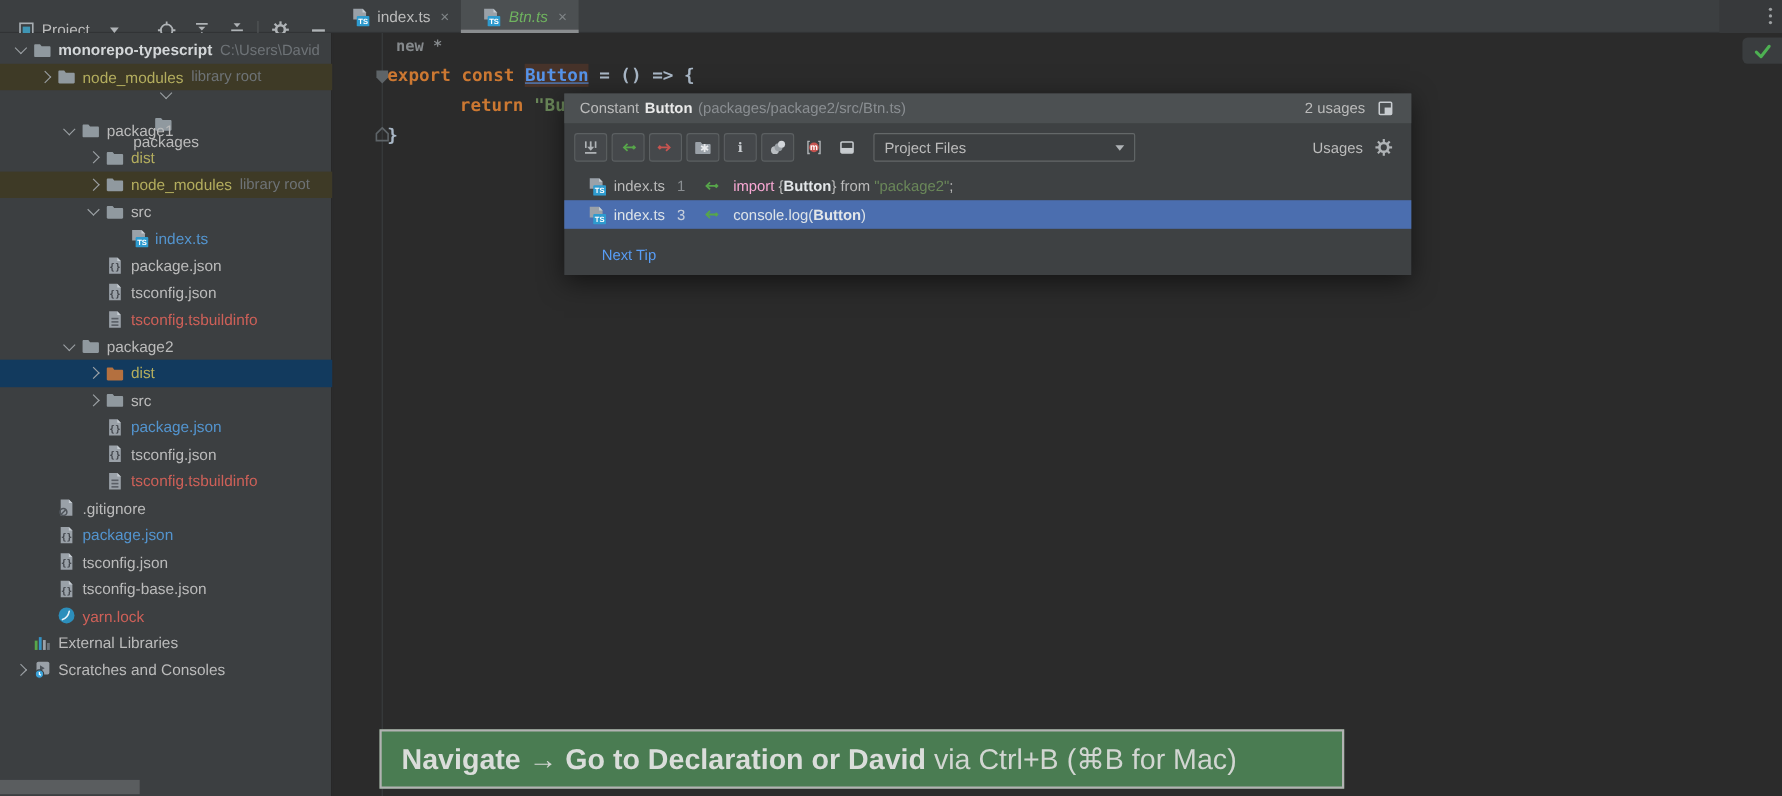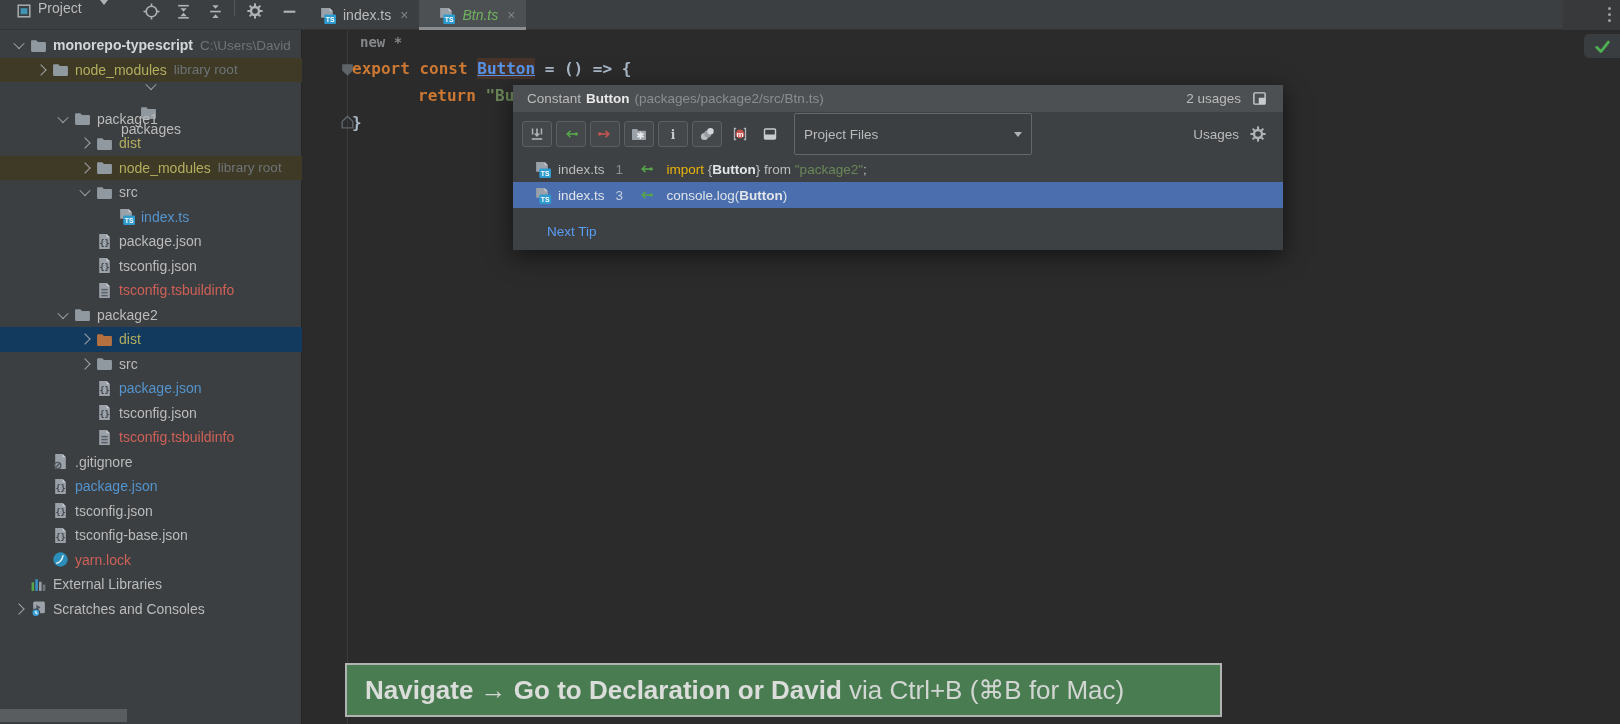--- a/index.html
+++ b/index.html
@@ -1,20 +1,20 @@
 <!DOCTYPE html>
 <html><head>
 <meta charset="utf-8">
 <style>
   html,body{margin:0;padding:0;background:#1e1e1e;}
   #app{position:relative;width:1620px;height:724px;background:#2B2B2B;overflow:hidden;
        font-family:"Liberation Sans",sans-serif;-webkit-font-smoothing:antialiased;}
   
   #topbar{position:absolute;left:0;top:0;width:1620px;height:30px;background:#3C3F41;border-bottom:1px solid #313335;box-sizing:border-box;}
-  #topbar .abs{position:absolute;top:0;height:30px;display:flex;align-items:flex-start;}
+  #topbar .abs{position:absolute;top:12px;height:30px;display:flex;align-items:center;}
   .ticonbtn{display:flex;align-items:center;justify-content:center;width:22px;height:22px;cursor:default;}
   #panel-title{color:#BBBBBB;font-size:14px;}
   .caret-down{width:0;height:0;border-left:4.5px solid transparent;border-right:4.5px solid transparent;border-top:5px solid #AFB3B6;}
   .vdiv{width:1px;height:16px;background:#55585A;}
   #tabs{position:absolute;left:308px;top:0;height:30px;display:flex;}
   .tab{height:30px;display:flex;align-items:center;gap:7px;padding:0 11px;font-size:14px;color:#BBBBBB;box-sizing:border-box;}
   .tab.active{background:#4C5052;border-bottom:3px solid #8A8D8F;padding-top:3px;padding-left:19px;}
   .tab.active .tab-label{color:#6FB35F;font-style:italic;}
   .tab-close{color:#7F8486;font-size:14px;line-height:1;margin-left:2px;}
   #tabbar-right{position:absolute;left:1563px;top:0;width:57px;height:30px;background:#37393B;}
@@ -51,31 +51,31 @@
   
   #popup{position:absolute;left:513px;top:85px;width:770px;height:165px;background:#3E4143;box-shadow:0 6px 22px rgba(0,0,0,.55);z-index:10;display:flex;flex-direction:column;font-size:13.5px;}
   #popup-header{height:27px;background:#4C5052;display:flex;align-items:center;padding:0 16px 0 14px;color:#BBBBBB;flex:0 0 27px;justify-content:space-between;}
   #popup-header .sym-name{font-weight:bold;color:#E9E9E9;margin:0 5px 0 5px;}
   #popup-header .sym-path{color:#8A8E92;}
   #popup-header .spacer{flex:1;}
   #popup-header .usage-count{color:#BBBBBB;margin-right:11px;}
   #popup-toolbar{height:44px;display:flex;align-items:center;padding-left:9px;flex:0 0 44px;}
   .tbtn{width:30px;height:26px;background:#45484B;border:1px solid #5C6062;border-radius:3px;display:flex;align-items:center;justify-content:center;margin-right:4px;box-sizing:border-box;}
   .tbtn-plain{width:28px;height:26px;display:flex;align-items:center;justify-content:center;margin-right:2px;}
-  #scope-combo{margin-left:8px;width:238px;height:42px;background:#3C3F41;border:1px solid #646869;border-radius:2px;display:flex;align-items:center;padding:0 9px;color:#BBBBBB;box-sizing:border-box;}
+  #scope-combo{margin-left:8px;width:238px;height:26px;background:#3C3F41;border:1px solid #646869;border-radius:2px;display:flex;align-items:center;padding:0 9px;color:#BBBBBB;box-sizing:border-box;}
   #scope-combo .spacer{flex:1;}
   #usages-right{margin-left:auto;display:flex;align-items:center;gap:11px;margin-right:17px;color:#BBBBBB;}
   .usage-row{height:26px;display:flex;align-items:center;padding-left:21px;flex:0 0 26px;color:#BBBBBB;}
   .usage-row.selected{background:#4B6EAF;color:#DDE3E8;}
   .usage-row .fname{margin-left:7px;}
   .usage-row .lnum{margin-left:11px;color:#8A8E92;width:10px;}
   .usage-row.selected .lnum{color:#C6CFDC;}
   .usage-row .acc{margin-left:12px;display:inline-flex;}
   .usage-row .ucode{margin-left:13px;white-space:pre;}
-  .u-kw{color:#eab308;}
+  .u-kw{color:#f9a8d4;}
   .u-b{font-weight:bold;color:#E3E6E9;}
   .u-p{color:#BBBBBB;}
   .usage-row.selected .u-p{color:#DDE3E8;}
   .u-str{color:#6A8759;}
   #popup-footer{flex:1;position:relative;}
   #next-tip{position:absolute;left:34px;bottom:11px;color:#589DF6;font-size:13.5px;}
   
   #banner{position:absolute;left:345px;top:663px;width:877px;height:54px;background:#4A7C52;border:2px solid #B2B2B2;box-sizing:border-box;display:flex;align-items:center;padding-left:18px;font-size:26px;color:#D2D6D2;white-space:pre;}
   #banner b{color:#DADDDA;}
   svg{display:block;}

